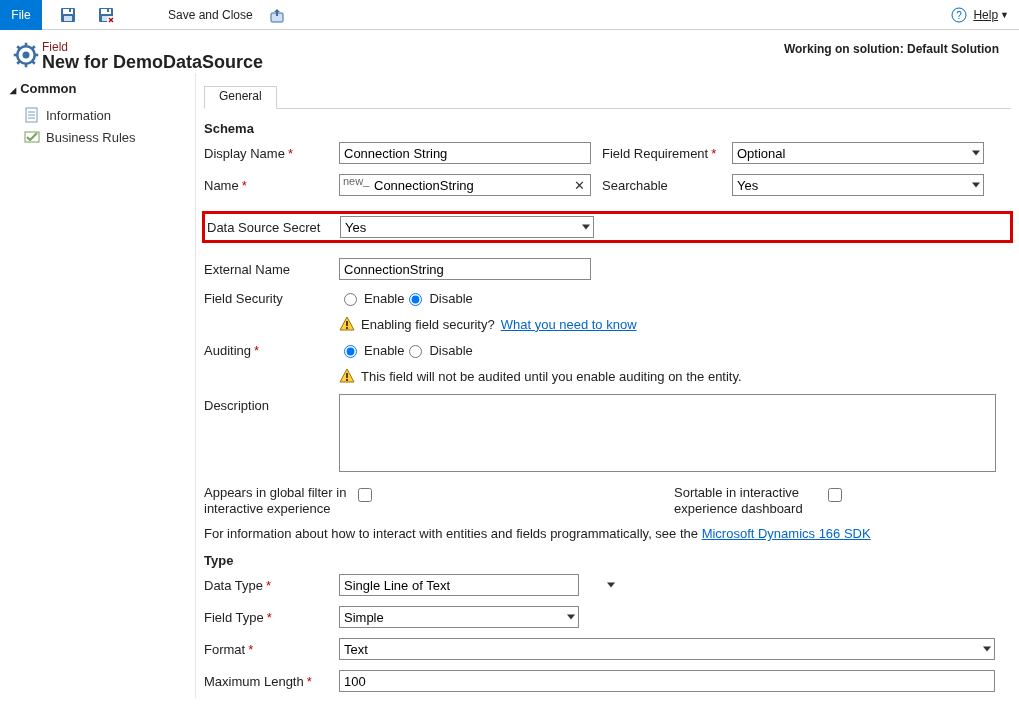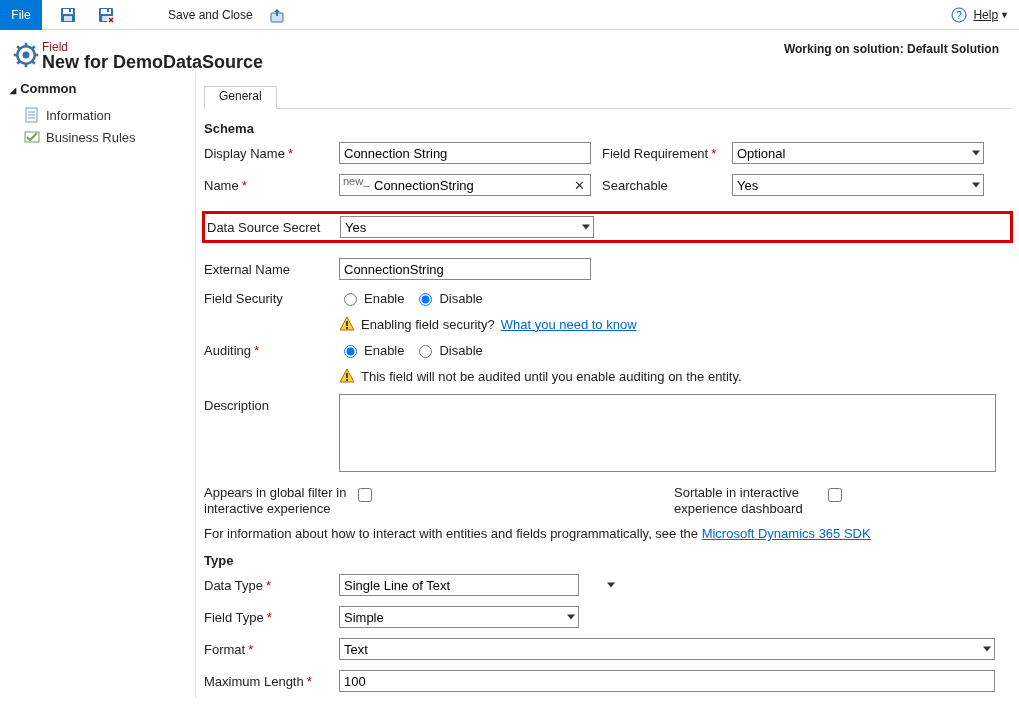--- a/index.html
+++ b/index.html
@@ -43,21 +43,21 @@
   .form-grid { display:grid; grid-template-columns: 135px 263px 130px 264px; column-gap:0; row-gap:10px; align-items:center; }
   .lbl { font-size:13px; color:#222; display:flex; align-items:center; }
   .req::after { content:"*"; color:#b00; margin-left:3px; }
   .txt-input, .sel { height:22px; border:1px solid #888; padding:0 4px; font-size:13px; background:#fff; }
   .sel { appearance:none; -webkit-appearance:none; background-image:none; padding-right:18px; background: #fff; position:relative;}
   .sel-wrap { position:relative; display:inline-block; }
   .sel-wrap::after { content:""; position:absolute; right:4px; top:50%; width:0;height:0;border-left:4px solid transparent;border-right:4px solid transparent;border-top:5px solid #333; transform:translateY(-50%); pointer-events:none;}
   .name-input-wrap { position:relative; display:flex; }
   .prefix { position:absolute; left:4px; top:0; height:14px; display:flex; align-items:center; font-size:11px; color:#666; pointer-events:none;}
   .clear-x { position:absolute; right:6px; top:0; height:22px; display:flex; align-items:center; font-size:13px; color:#333; cursor:pointer;}
-  .radio-row { display:flex; align-items:center; gap:10px; }
+  .radio-row { display:flex; align-items:center; }
   .radio-row label { font-size:13px; display:flex; align-items:center; gap:4px;}
   .full-span { grid-column: 2 / span 3; }
   .warn-row { display:flex; align-items:center; gap:6px; font-size:13px;}
   .warn-icon svg { display:block;}
   a.link { color:#0066cc; text-decoration:underline; cursor:pointer;}
   textarea.desc { width:100%; height:78px; border:1px solid #888; resize:none; font-family:inherit; font-size:13px; padding:4px;}
   .two-check-row { display:grid; grid-template-columns: 150px 30px 290px 150px 30px; align-items:start; column-gap:0;}
   .chk { width:14px; height:14px; }
   .info-line { font-size:13px; margin:10px 0 6px 0;}
 
@@ -298,21 +298,21 @@
 
     <div class="two-check-row" style="margin-top:10px">
       <div class="lbl" style="line-height:1.2">Appears in global filter in interactive experience</div>
       <div><input type="checkbox" class="chk" style=""></div>
       <div></div>
       <div class="lbl" style="line-height:1.2">Sortable in interactive experience dashboard</div>
       <div><input type="checkbox" class="chk" style=""></div>
     </div>
 
     <div class="info-line">
-      <span>For information about how to interact with entities and fields programmatically, see the </span><a class="link">Microsoft Dynamics 365 SDK</a>
+      <span>For information about how to interact with entities and fields programmatically, see the </span><a class="link">Microsoft Dynamics 166 SDK</a>
     </div>
 
     <div class="section-title">Type</div>
 
     <div class="form-grid">
       <div class="lbl req">Data Type</div>
       <div class="sel-wrap" style="width:280px">
         <select class="sel" style="width:240px"><option selected="">Single Line of Text</option></select>
       </div>
       <div></div>

